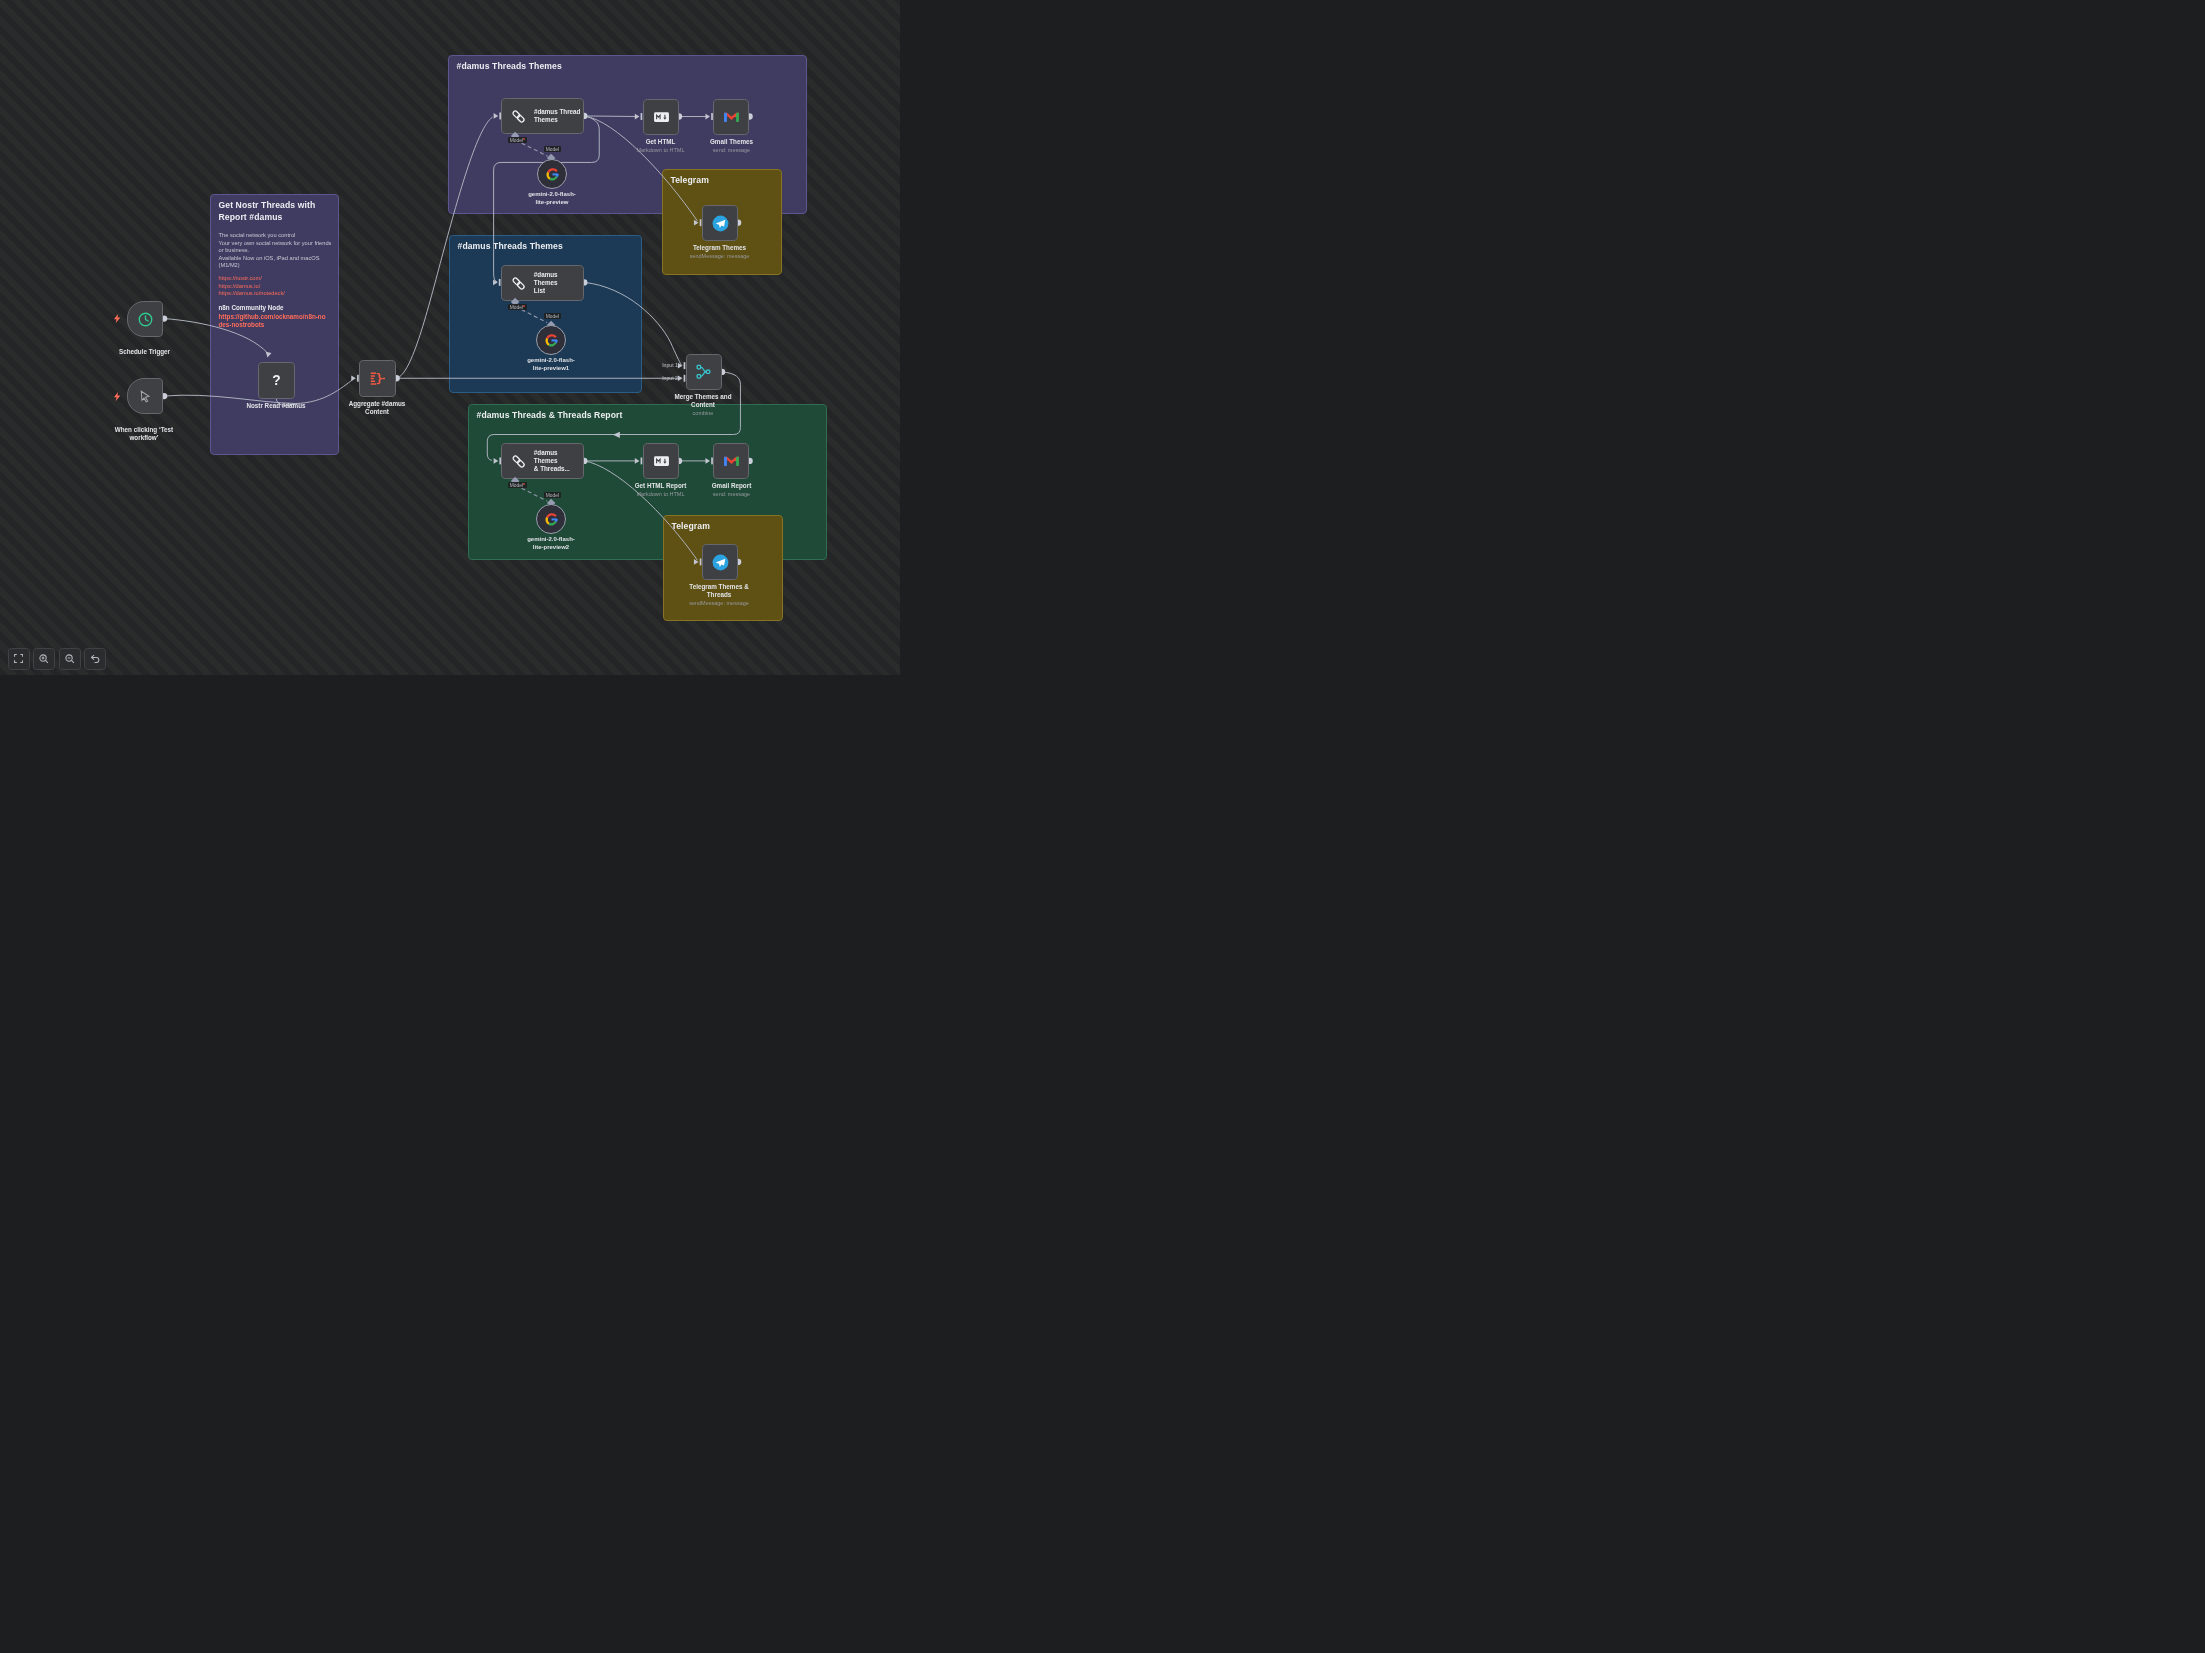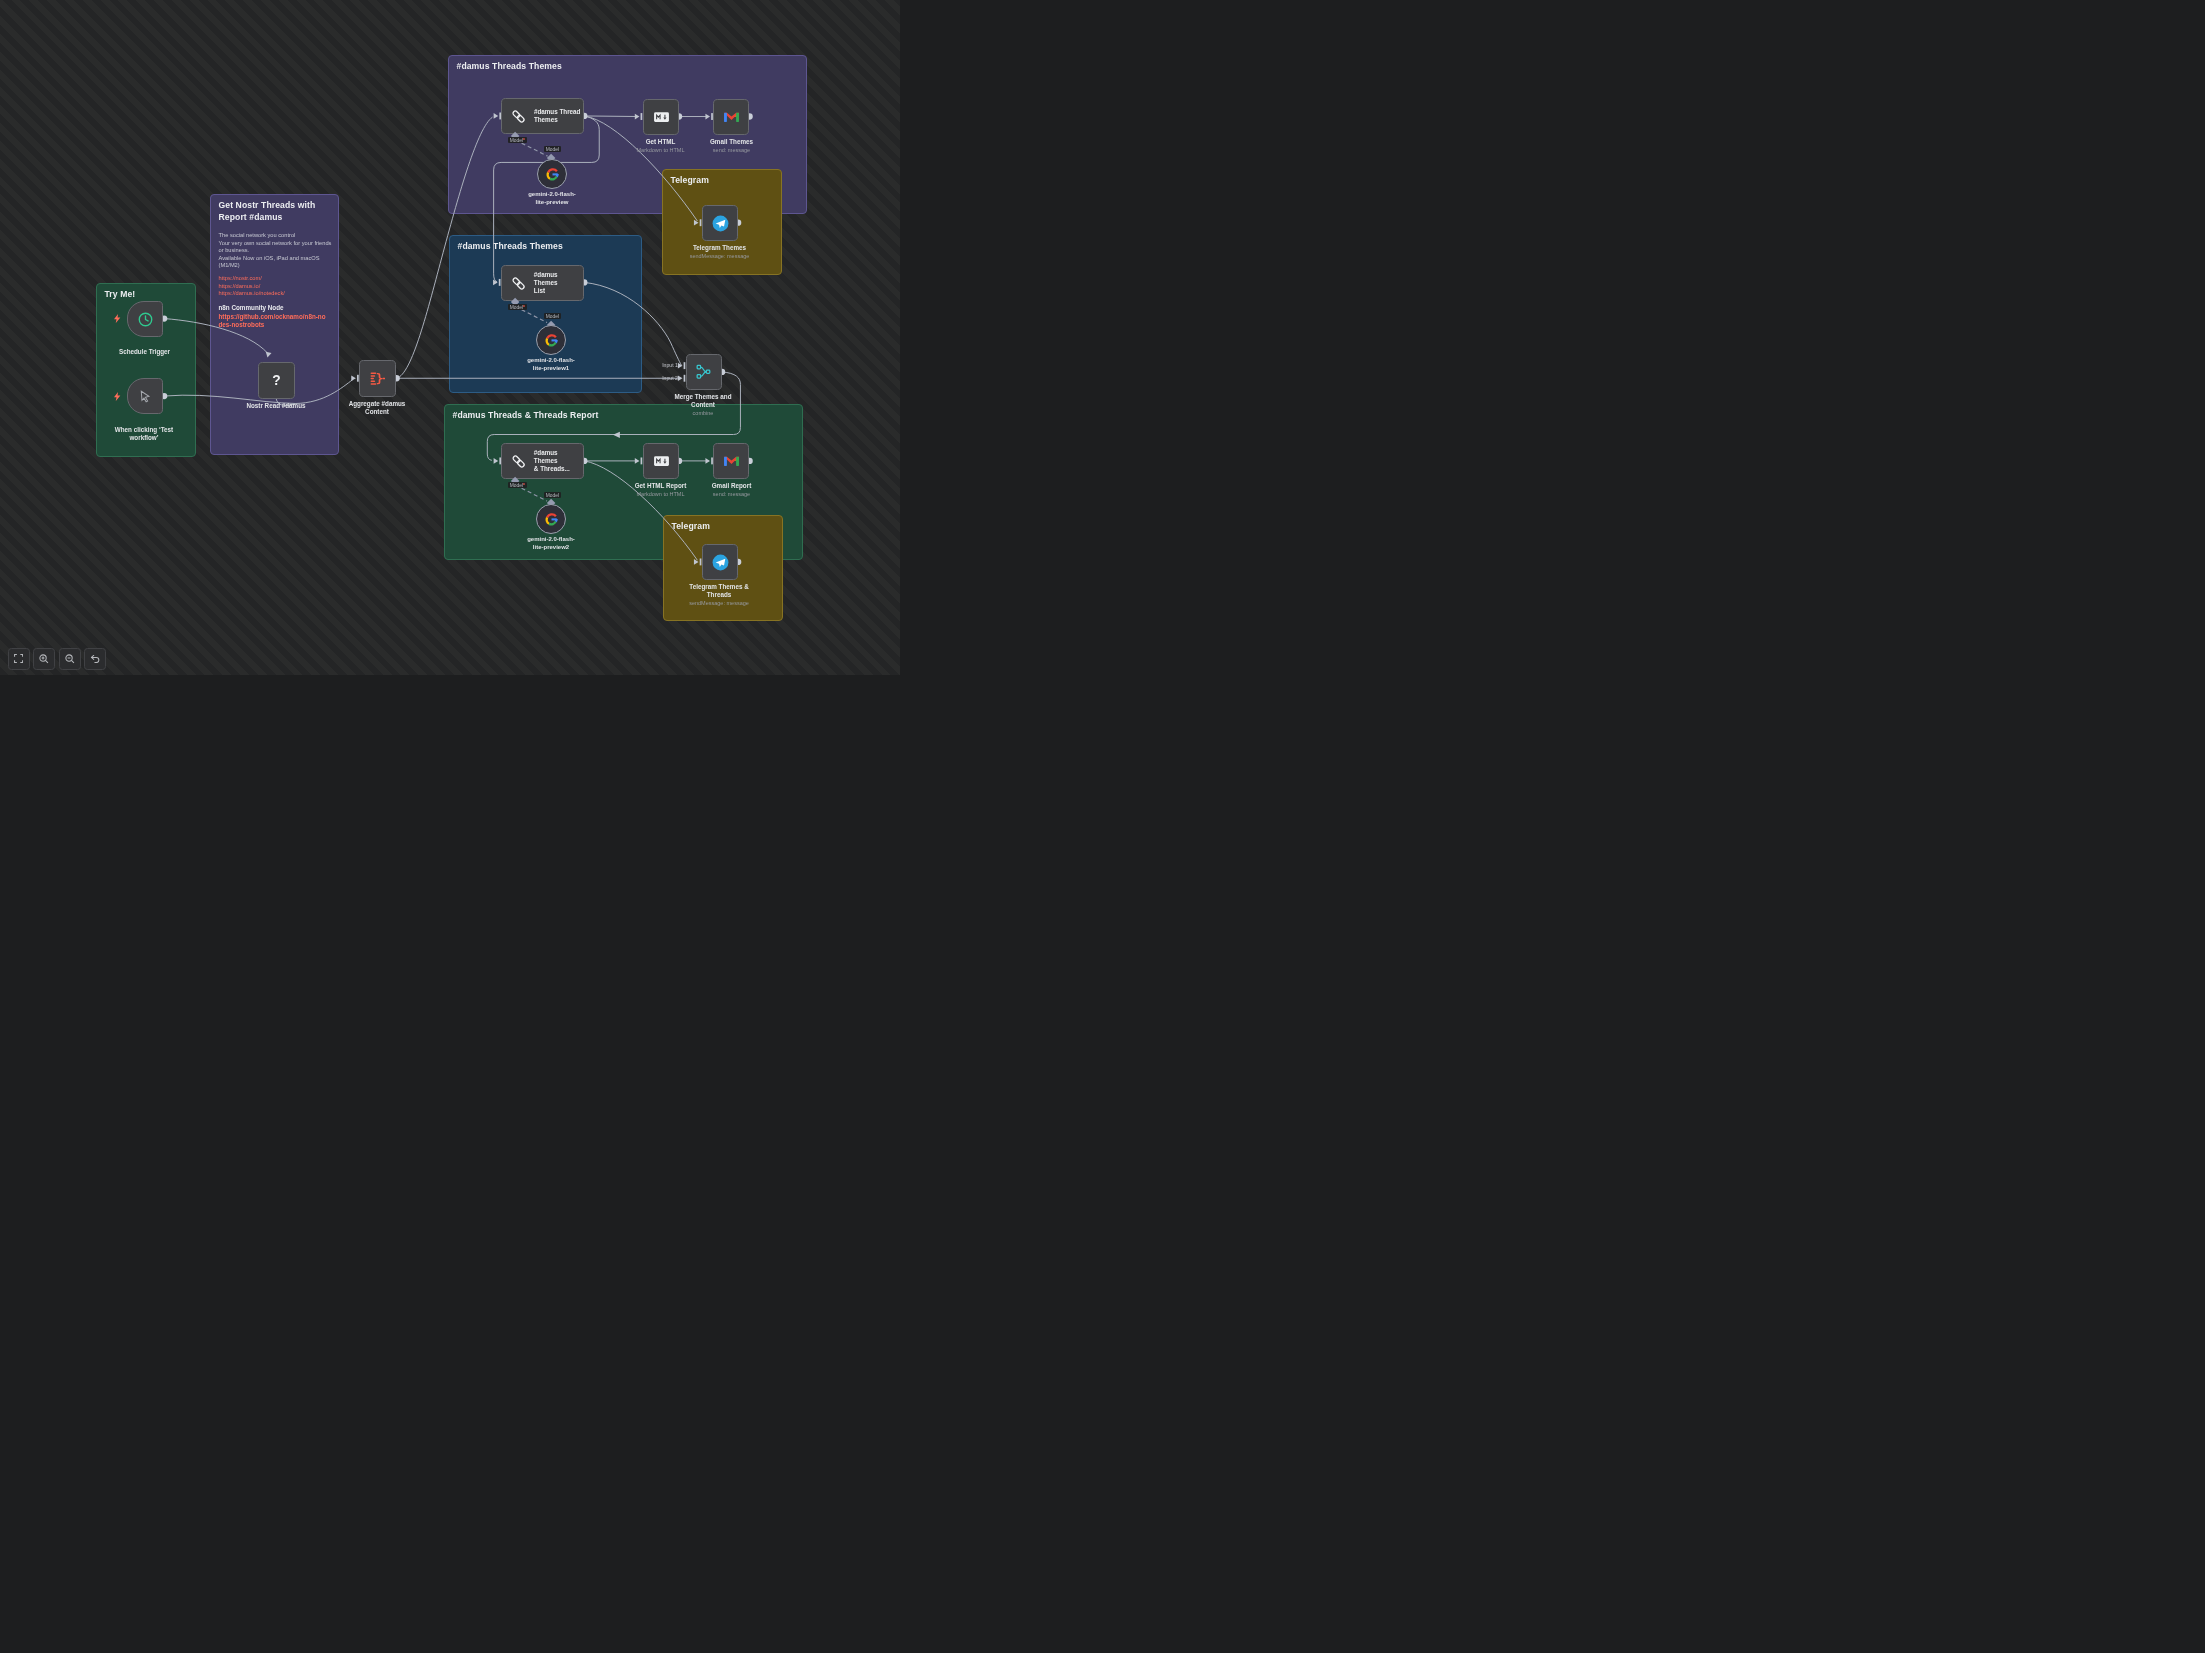--- a/index.html
+++ b/index.html
@@ -33,23 +33,20 @@
   .node,.gemini,.diamond{z-index:3;}
   .nlabel,.glabel,.chip,.inlabel,.bolt{z-index:4;}
   .tbtn{z-index:6;}
   .qmark{font-size:13.8px;font-weight:bold;color:#eef0f2;}
 </style>
 </head>
 <body>
 
 <div id="canvas">
 
-  <div class="sticky" style="left:96px;top:283px;width:98px;height:172px;background:#1f4a38;border-color:#2f6e51;">
-    <div class="sticky-title">Try Me!</div>
-  </div>
 
   <div class="sticky" style="left:210px;top:194px;width:127px;height:259px;background:#403b61;border-color:#5e5691;">
     <div class="sticky-title" style="line-height:1.35;width:112px;">Get Nostr Threads with Report #damus</div>
     <div style="position:absolute;left:7.5px;top:37px;width:113px;font-size:5.7px;color:#c6c8d2;line-height:1.33;">
       <div>The social network you control</div>
       <div>Your very own social network for your friends</div>
       <div>or business.</div>
       <div>Available Now on iOS, iPad and macOS</div>
       <div>(M1/M2)</div>
     </div>
@@ -63,21 +60,21 @@
   </div>
 
   <div class="sticky" style="left:448px;top:55px;width:357px;height:157px;background:#403b61;border-color:#5e5691;">
     <div class="sticky-title">#damus Threads Themes</div>
   </div>
 
   <div class="sticky" style="left:449px;top:235px;width:191px;height:156px;background:#1c3a55;border-color:#2d5c85;">
     <div class="sticky-title">#damus Threads Themes</div>
   </div>
 
-  <div class="sticky" style="left:444px;top:404px;width:357px;height:154px;background:#1f4a38;border-color:#2f6e51;">
+  <div class="sticky" style="left:468px;top:404px;width:357px;height:154px;background:#1f4a38;border-color:#2f6e51;">
     <div class="sticky-title">#damus Threads &amp; Threads Report</div>
   </div>
 
   <div class="sticky" style="left:662px;top:169px;width:118px;height:104px;background:#5f5013;border-color:#877323;z-index:2;">
     <div class="sticky-title">Telegram</div>
   </div>
 
   <div class="sticky" style="left:663px;top:515px;width:118px;height:104px;background:#5f5013;border-color:#877323;z-index:2;">
     <div class="sticky-title">Telegram</div>
   </div>

